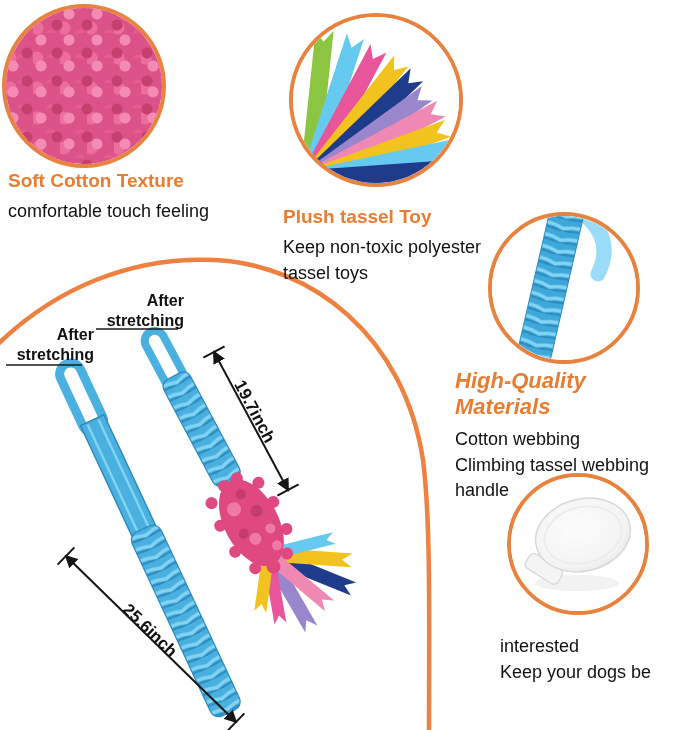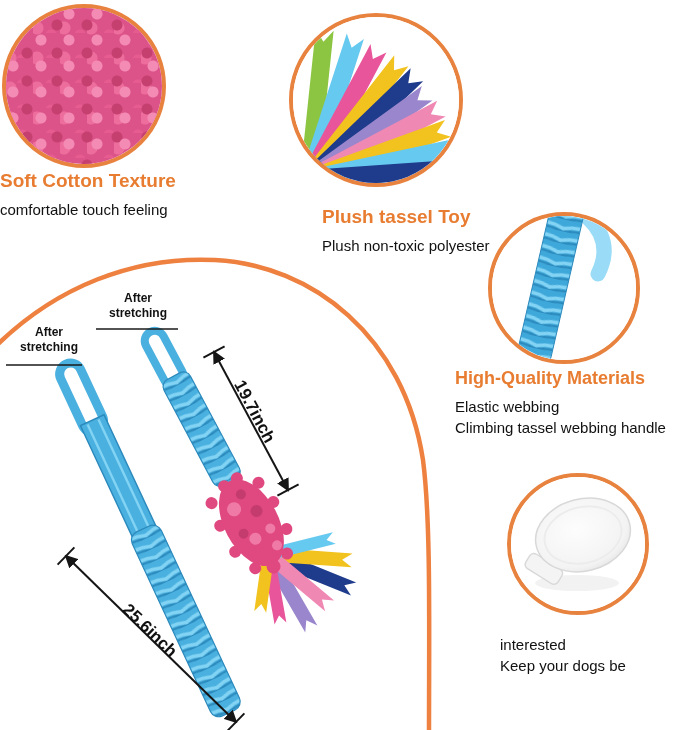--- a/index.html
+++ b/index.html
@@ -20,30 +20,30 @@
     background-image:
       radial-gradient(circle at 7px 6px,  #F48BB4 5px, transparent 6px),
       radial-gradient(circle at 21px 17px,#C6406F 5px, transparent 6px),
       radial-gradient(circle at 4px 20px, #ED6D9D 6px, transparent 7px),
       radial-gradient(circle at 16px 27px,#E75C90 5px, transparent 6px);
     background-size:28px 26px,30px 28px,27px 30px,29px 25px;}
 
   
   .callout-text{position:absolute;}
   .callout-text h3{margin:0 0 7px 0;font-size:19px;font-weight:700;color:#E87D32;letter-spacing:0;}
-  .callout-text.small-h h3{font-size:18px;}
-  .callout-text .ln{font-size:15px;line-height:1.42;color:#111;}
-  .t1{left:0;top:170px;}
-  .t2{left:283px;top:206px;margin-left:39px;}
+  .callout-text.small-h h3{font-size:22px;font-style:italic;}
+  .callout-text .ln{font-size:18px;line-height:1.42;color:#111;}
+  .t1{left:8px;top:170px;}
+  .t2{left:283px;top:206px;}
   .t3{left:455px;top:368px;}
   .t4{left:500px;top:634px;}
 
   
-  .stretch-label{position:absolute;font-size:12px;font-weight:700;color:#111;
-                 text-align:center;line-height:1.28;}
+  .stretch-label{position:absolute;font-size:16px;font-weight:700;color:#111;
+                 text-align:right;line-height:1.28;}
   .lbl-before{left:4px;top:325px;width:90px;}
   .lbl-after{left:92px;top:291px;width:92px;}
 
   
   .measure{position:absolute;font-size:17px;font-weight:600;color:#111;
            transform-origin:0 0;white-space:nowrap;}
   .m-left{left:132px;top:600px;transform:rotate(44deg);}
   .m-right{left:247px;top:377px;transform:rotate(62deg);}
 
   .art{position:absolute;left:0;top:0;}
@@ -190,26 +190,27 @@
     </svg>
   </div>
 
   <div class="callout-text t1">
     <h3>Soft Cotton Texture</h3>
     <div class="ln">comfortable touch feeling</div>
   </div>
 
   <div class="callout-text t2">
     <h3>Plush tassel Toy</h3>
-    <div class="ln">Plush non-toxic polyester</div>
+    <div class="ln">Keep non-toxic polyester</div>
+    <div class="ln">tassel toys</div>
   </div>
 
   <div class="callout-text t3 small-h">
     <h3>High-Quality Materials</h3>
-    <div class="ln">Elastic webbing</div>
+    <div class="ln">Cotton webbing</div>
     <div class="ln">Climbing tassel webbing handle</div>
   </div>
 
   <div class="callout-text t4">
     <div class="ln">interested</div>
     <div class="ln">Keep your dogs be</div>
   </div>
 
   <div class="stretch-label lbl-before">
     <div>After</div>

